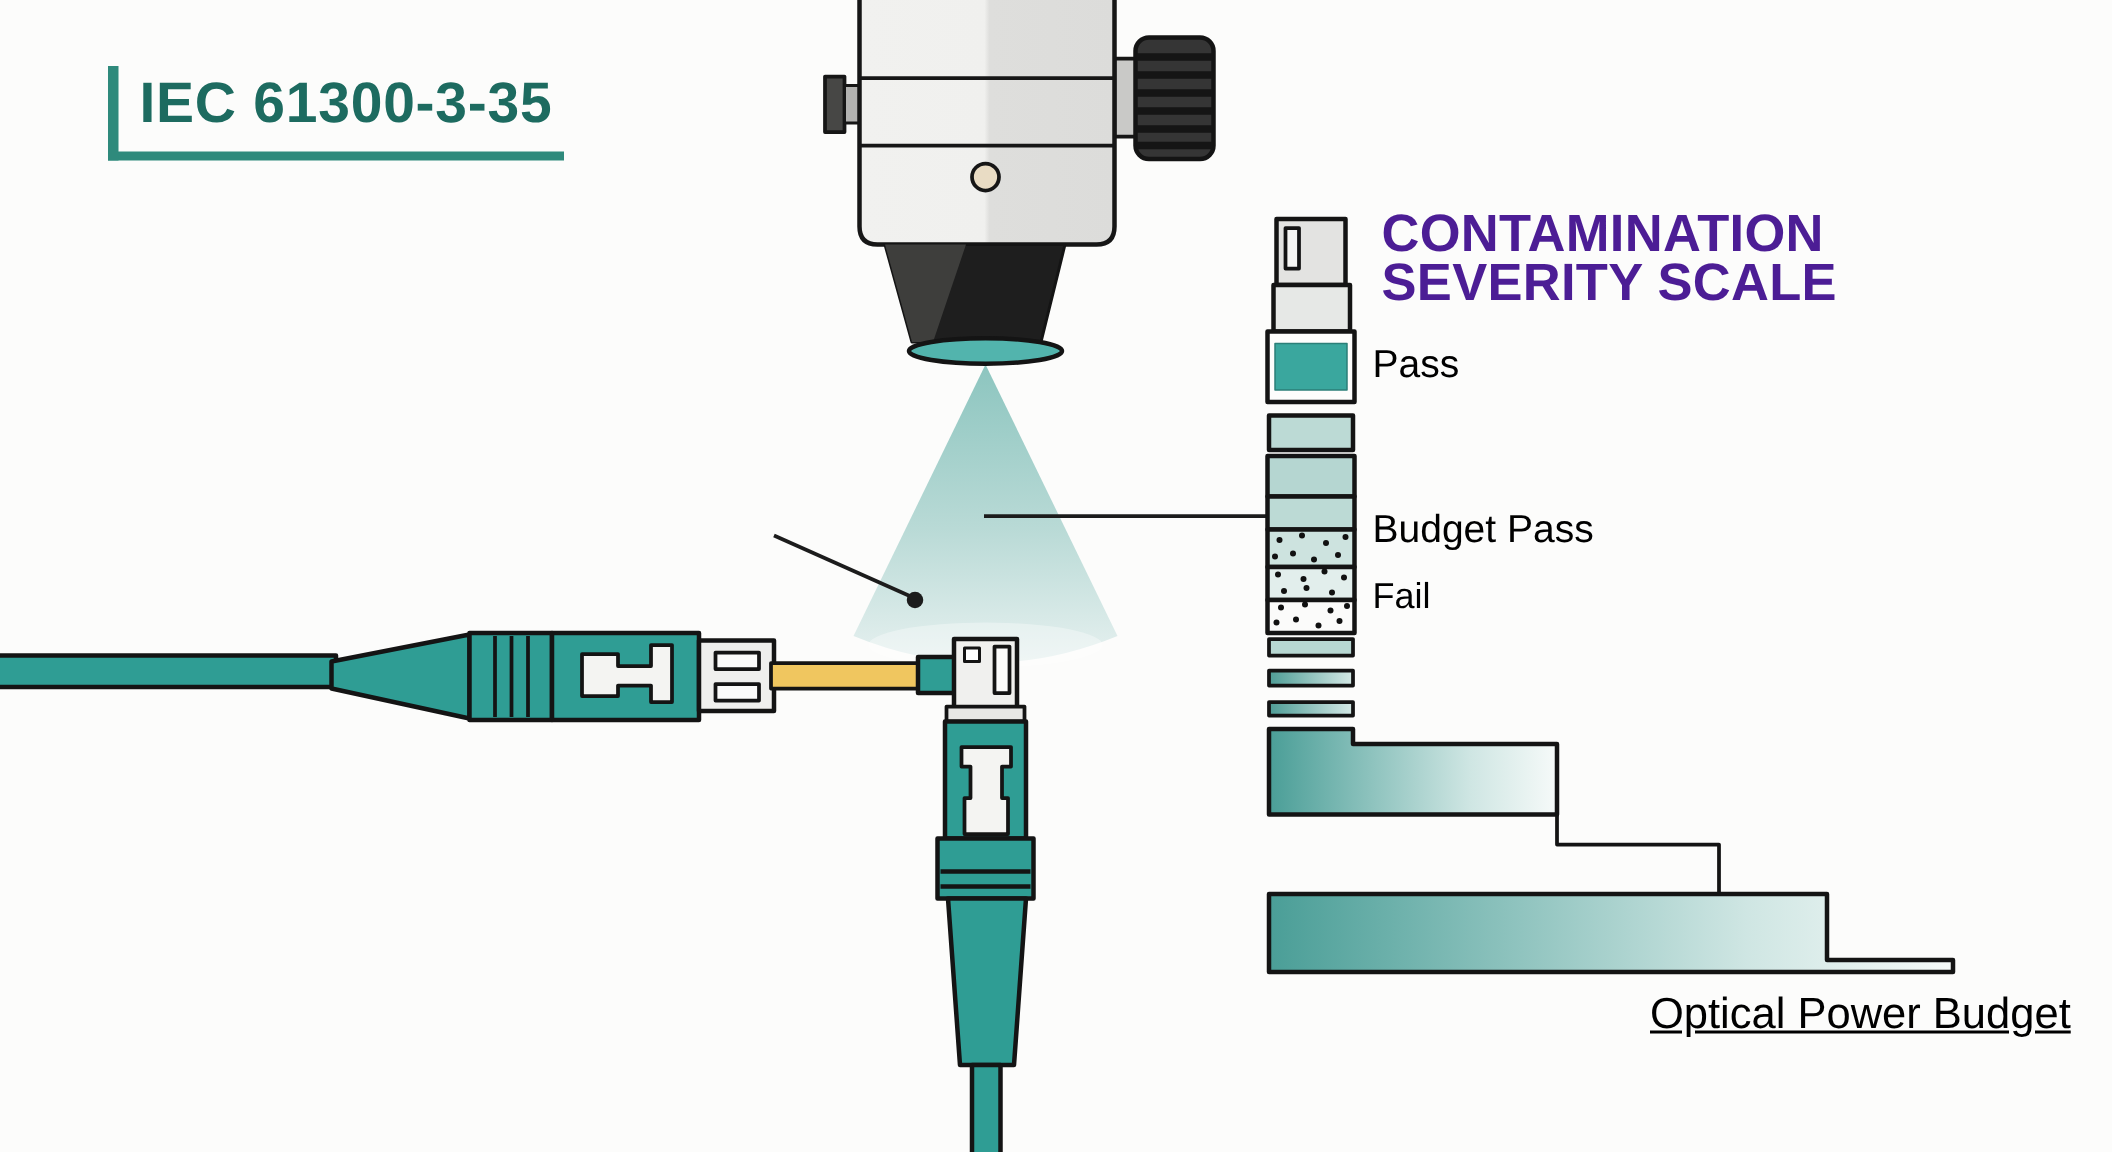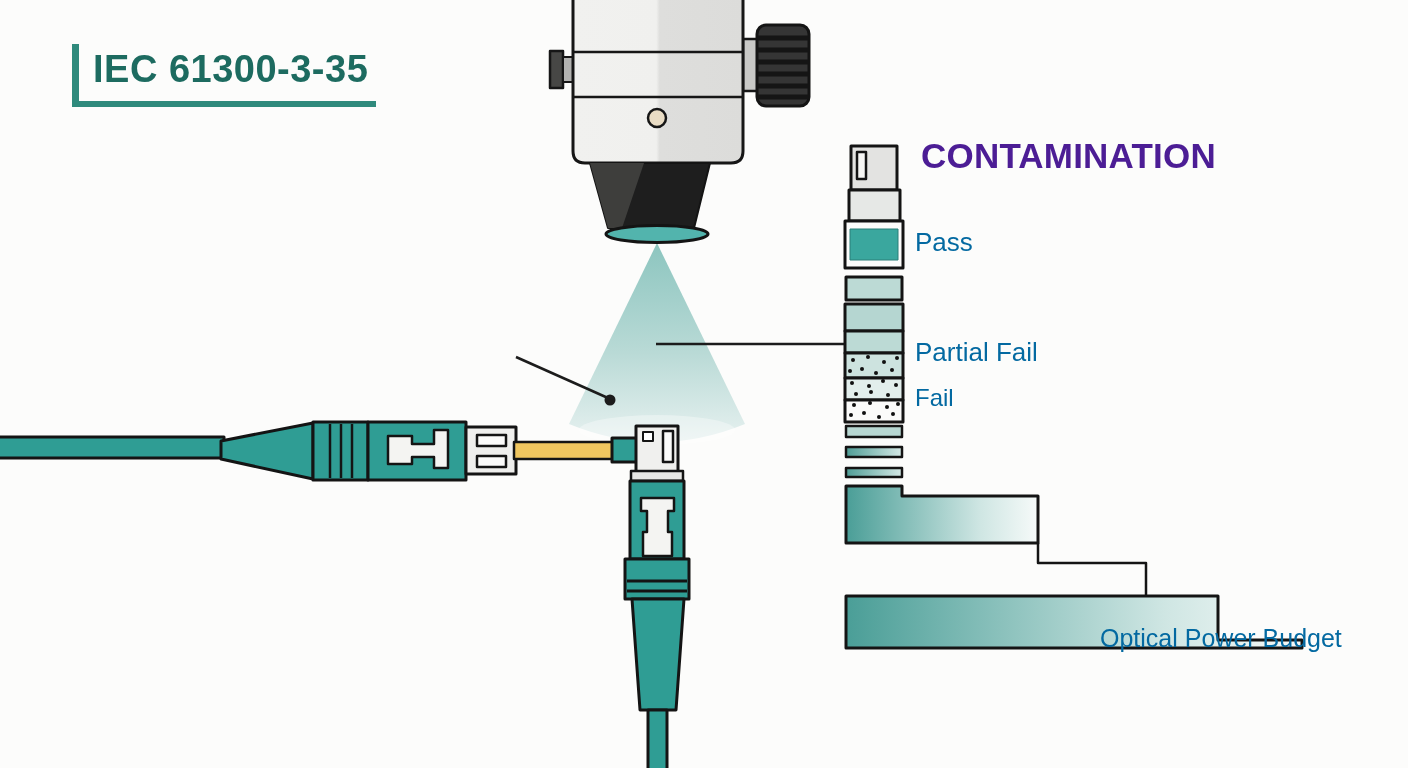--- a/index.html
+++ b/index.html
@@ -1,34 +1,34 @@
 <!DOCTYPE html>
 <html><head>
 <meta charset="utf-8">
 <style>
   * { margin: 0; padding: 0; box-sizing: border-box; }
   html, body { width: 1408px; height: 768px; overflow: hidden; }
   body { font-family: "Liberation Sans", sans-serif; background: #fcfcfb; }
   #stage { position: relative; width: 1132px; height: 768px; background: #fcfcfb; }
   #art { position: absolute; left: 0; top: 0; }
-  .txt { position: absolute; white-space: nowrap; color: #0369a1; }
+  .txt { position: absolute; white-space: nowrap; color: #000000; }
   #iec-title {
     left: 72px; top: 44px;
     border-left: 7px solid #2f8a7c;
     border-bottom: 6px solid #2f8a7c;
     padding: 4px 8px 10px 14px;
     font-size: 38px; font-weight: bold; letter-spacing: 0.5px;
     color: #1d6b60;
   }
   #microscope-label { left: 229px; top: 339px; font-size: 28px; }
   #scale-title { left: 921px; top: 139px; font-size: 35px; font-weight: bold; line-height: 33px; color: #4c1d95; letter-spacing: 0.2px; }
   #pass-label    { left: 915px; top: 227px; font-size: 26px; }
   #partial-label { left: 915px; top: 337px; font-size: 26px; }
   #fail-label    { left: 915px; top: 384px; font-size: 24px; }
-  #budget-label  { left: 1100px; top: 624px; font-size: 25px; }
+  #budget-label  { left: 1100px; top: 660px; font-size: 29px; text-decoration: underline; }
 </style>
 </head>
 <body>
 
 <div id="stage">
 
   <svg id="art" width="1408" height="768" viewBox="0 0 1408 768">
     <defs>
       <linearGradient id="bodyGrad" x1="0" y1="0" x2="1" y2="0">
         <stop offset="0" stop-color="#f1f1ef"></stop>
@@ -178,20 +178,21 @@
       <path d="M1038,543 V563 H1146 V596" fill="none" stroke-width="2.5"></path>
       <path d="M846,596 L1218,596 L1218,640 L1302,640 L1302,648 L846,648 Z" fill="url(#barGrad)" stroke-width="3"></path>
     </g>
   </svg>
 
   <div id="iec-title" class="txt">IEC 61300-3-35</div>
 
 
   <div id="scale-title" class="txt">
     <div>CONTAMINATION</div>
+    <div>SEVERITY SCALE</div>
   </div>
 
   <div id="pass-label" class="txt">Pass</div>
-  <div id="partial-label" class="txt">Partial Fail</div>
+  <div id="partial-label" class="txt">Budget Pass</div>
   <div id="fail-label" class="txt">Fail</div>
 
   <div id="budget-label" class="txt">Optical Power Budget</div>
 </div>
 
 </body></html>

